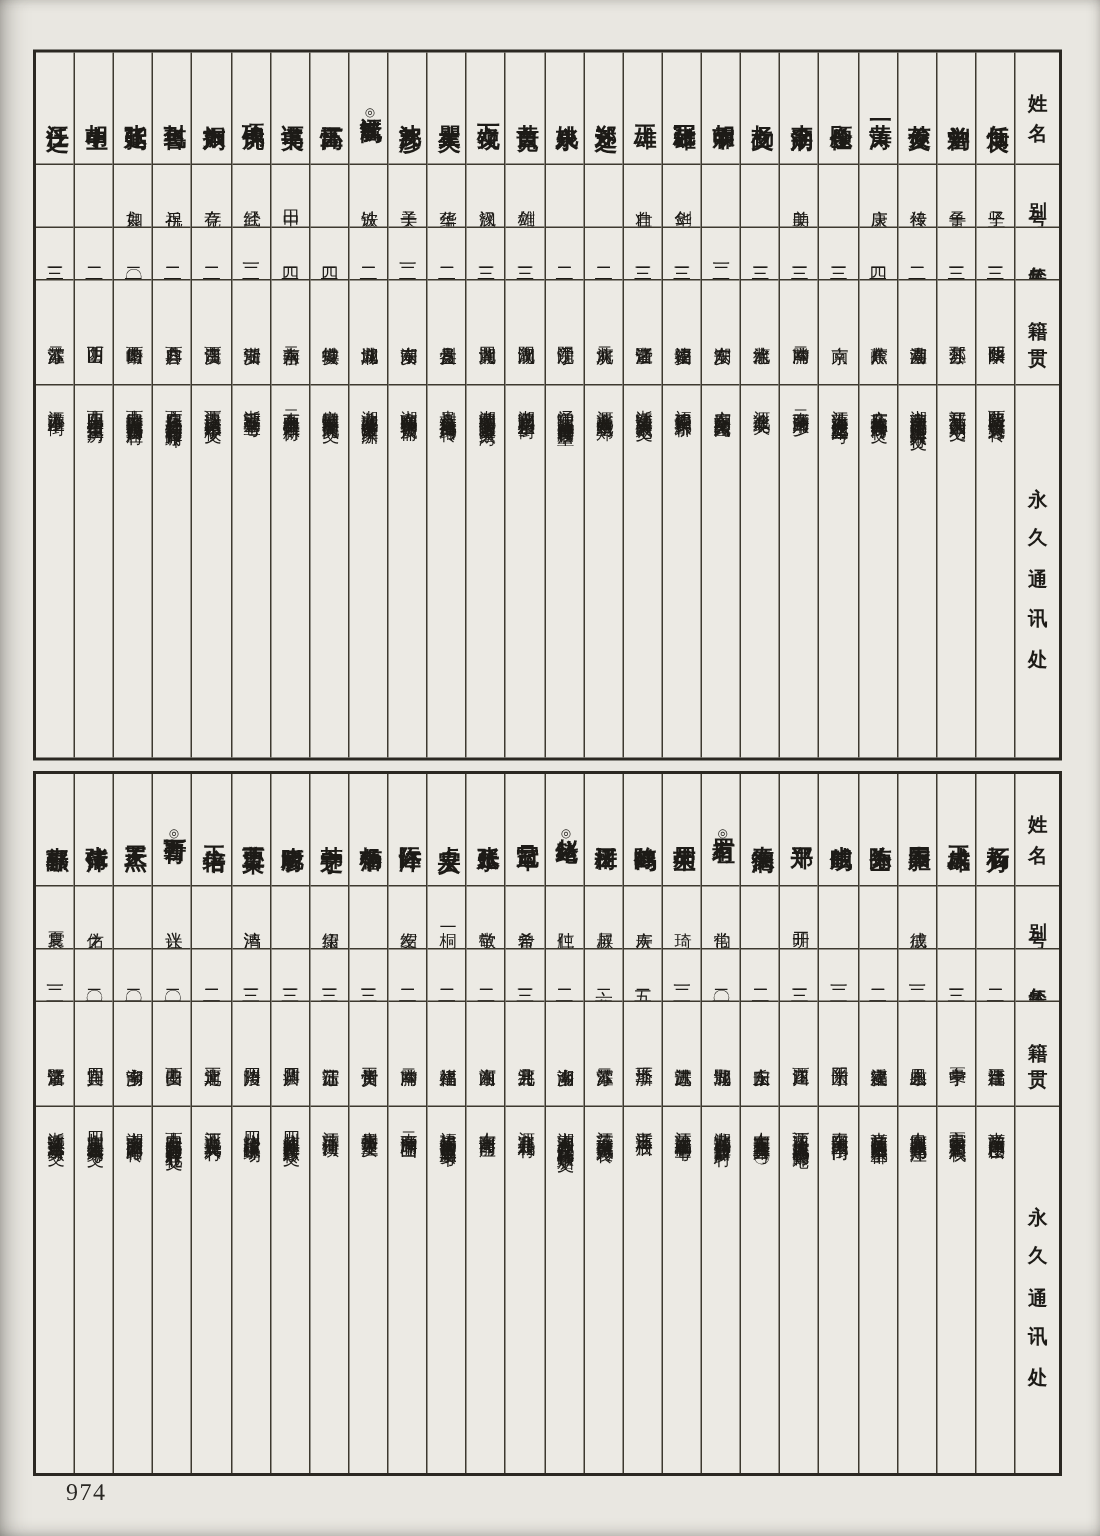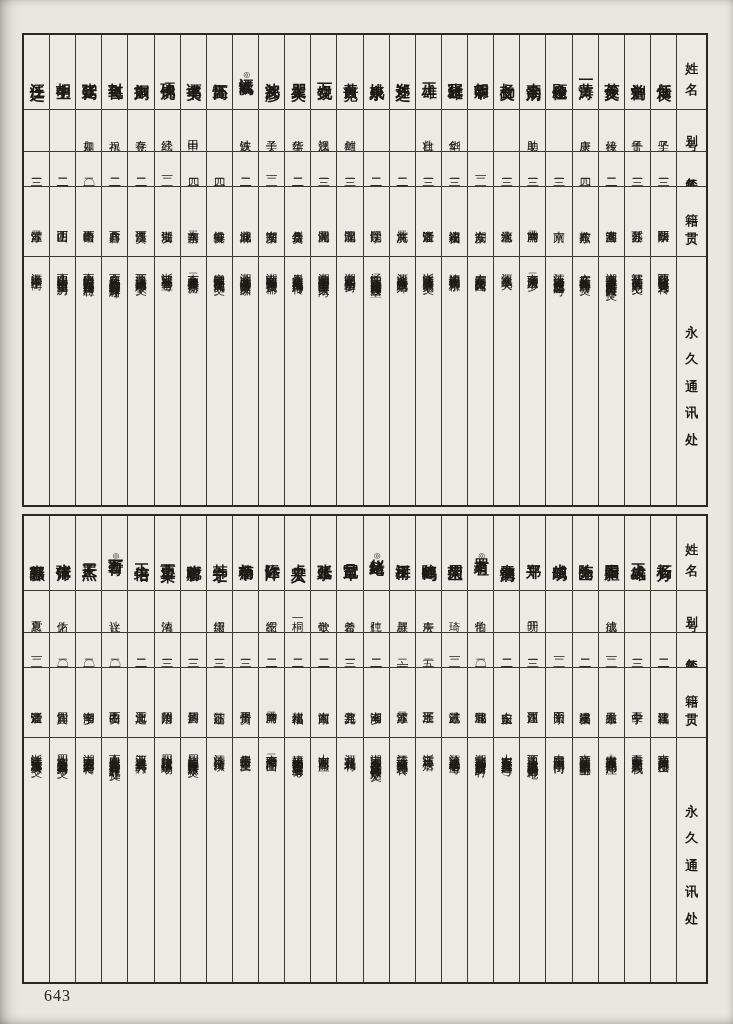--- a/index.html
+++ b/index.html
@@ -638,13 +638,13 @@
     </div>
     <div class="cell alias-cell">震夏</div>
     <div class="cell age-cell">二一</div>
     <div class="cell native-cell">浙江诸暨</div>
     <div class="cell addr-cell">浙江诸暨江东沙塔头二号交</div>
   </div>
 </div>
 
 </div>
 
-<div class="page-number">643</div>
+<div class="page-number">974</div>
 
 </body></html>

